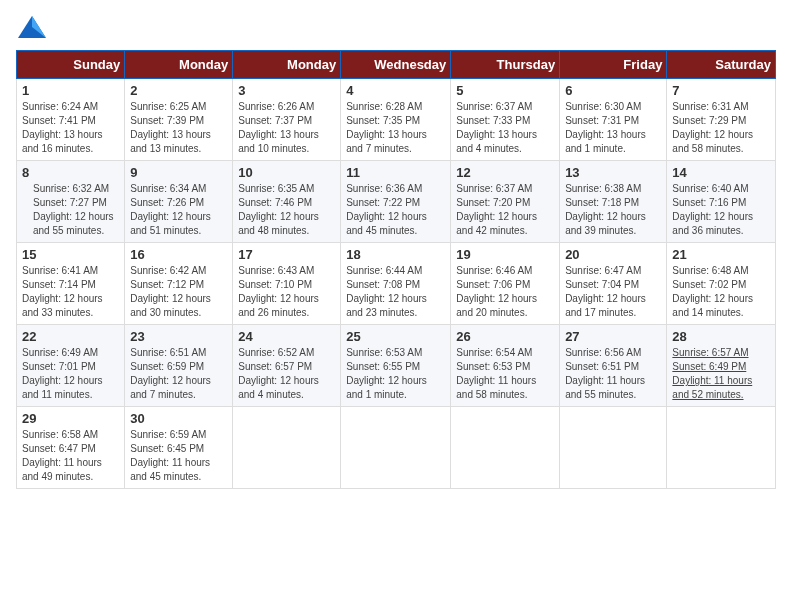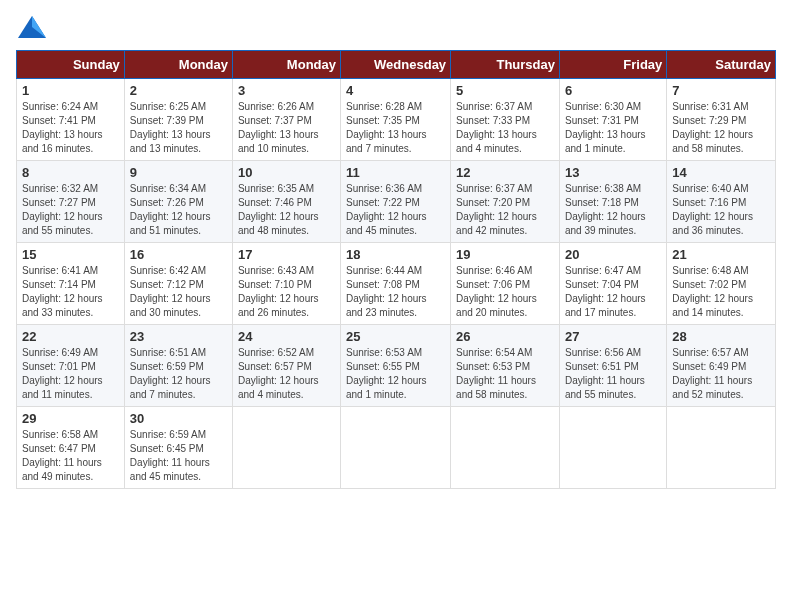--- a/index.html
+++ b/index.html
@@ -170,21 +170,21 @@
           <span class="day-num">7</span>
           <div class="day-info" style="white-space: pre-line;">Sunrise: 6:31 AM
 Sunset: 7:29 PM
 Daylight: 12 hours
 and 58 minutes.</div>
         </td>
       </tr>
       <tr>
         <td>
           <span class="day-num">8</span>
-          <div class="day-info" style="white-space: pre-line;">Sunrise: 6:32 AM
+          <div class="day-info" style="white-space: pre-line; margin-left: 11px;">Sunrise: 6:32 AM
 Sunset: 7:27 PM
 Daylight: 12 hours
 and 55 minutes.</div>
         </td>
         <td>
           <span class="day-num">9</span>
           <div class="day-info" style="white-space: pre-line;">Sunrise: 6:34 AM
 Sunset: 7:26 PM
 Daylight: 12 hours
 and 51 minutes.</div>
@@ -314,21 +314,21 @@
         </td>
         <td>
           <span class="day-num">27</span>
           <div class="day-info" style="white-space: pre-line;">Sunrise: 6:56 AM
 Sunset: 6:51 PM
 Daylight: 11 hours
 and 55 minutes.</div>
         </td>
         <td>
           <span class="day-num">28</span>
-          <div class="day-info" style="white-space: pre-line;">Sunrise: 6:57 AM
+          <div class="day-info" style="white-space: pre-line; text-decoration: underline;">Sunrise: 6:57 AM
 Sunset: 6:49 PM
 Daylight: 11 hours
 and 52 minutes.</div>
         </td>
       </tr>
       <tr>
         <td>
           <span class="day-num">29</span>
           <div class="day-info" style="white-space: pre-line;">Sunrise: 6:58 AM
 Sunset: 6:47 PM

